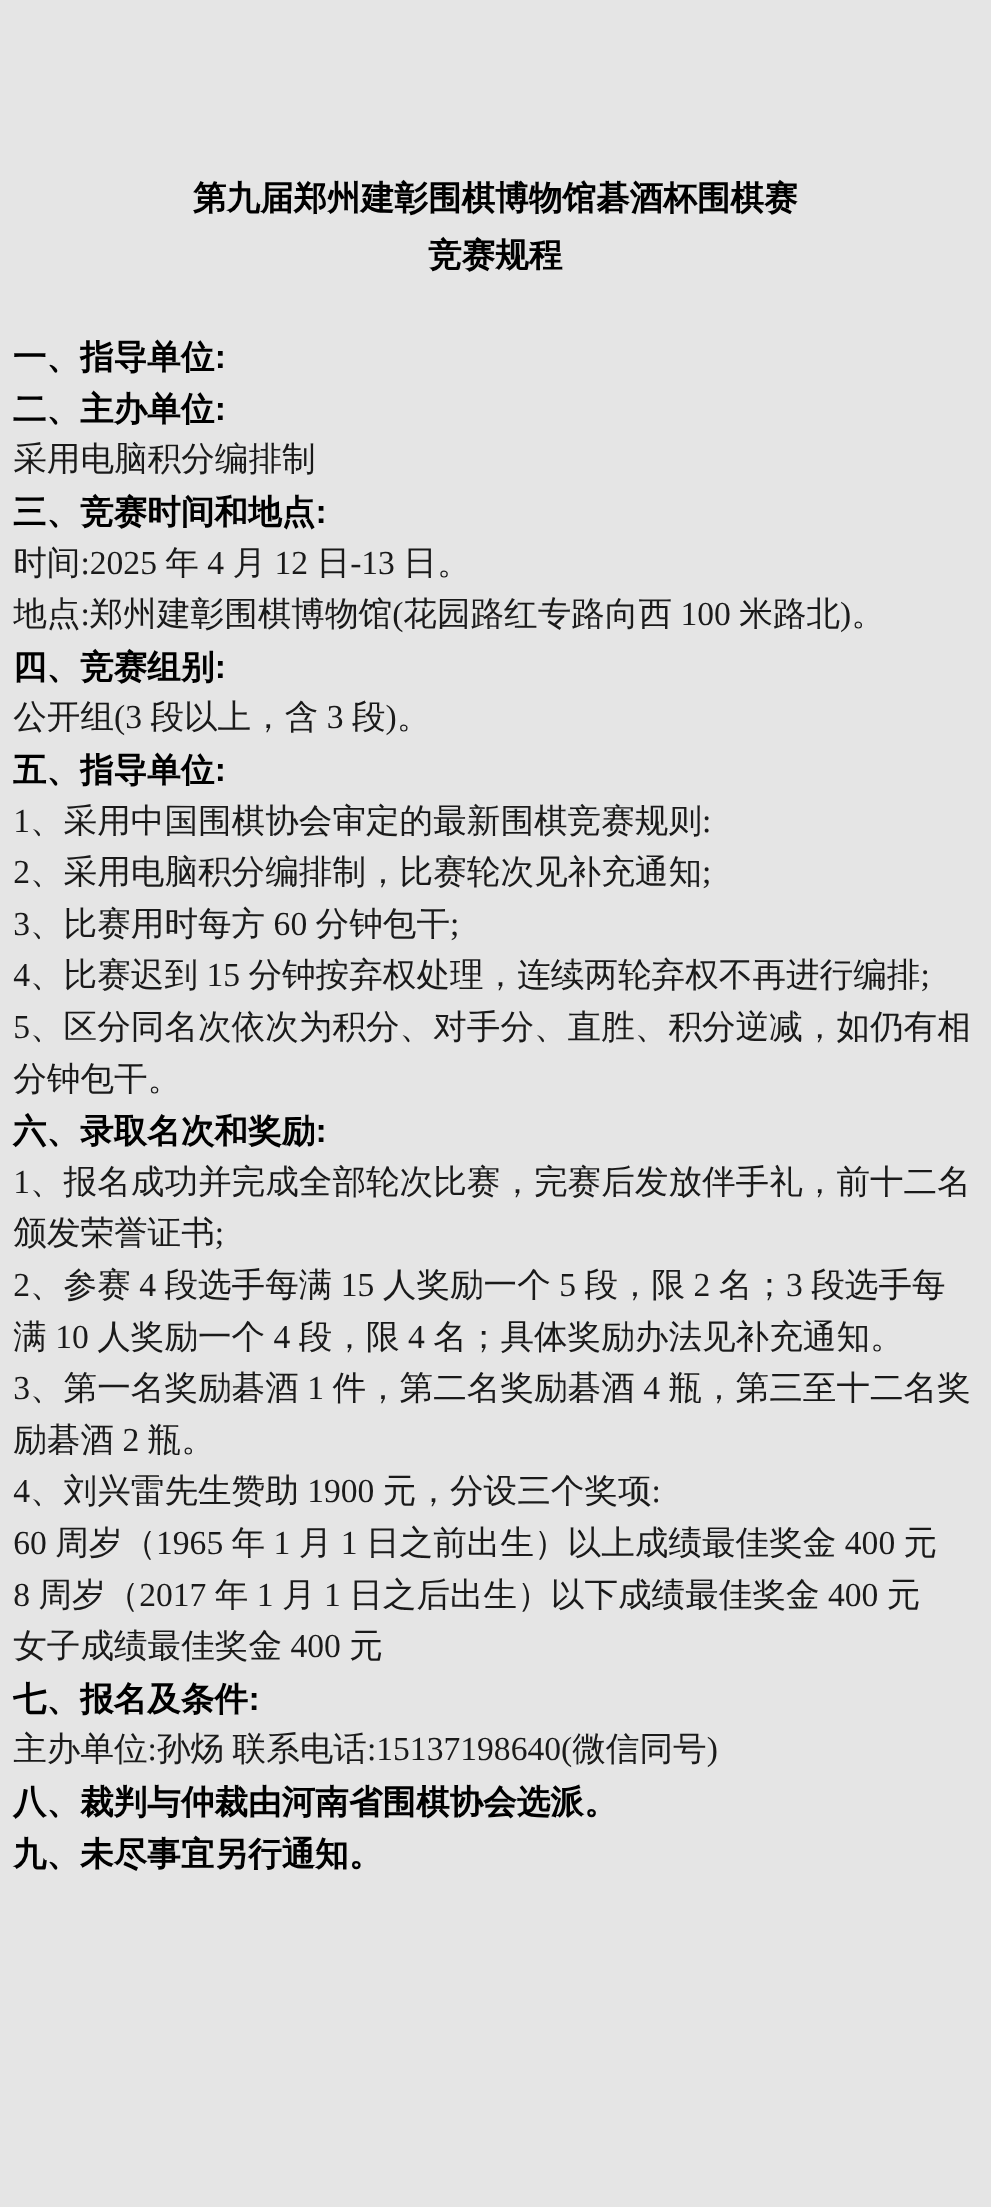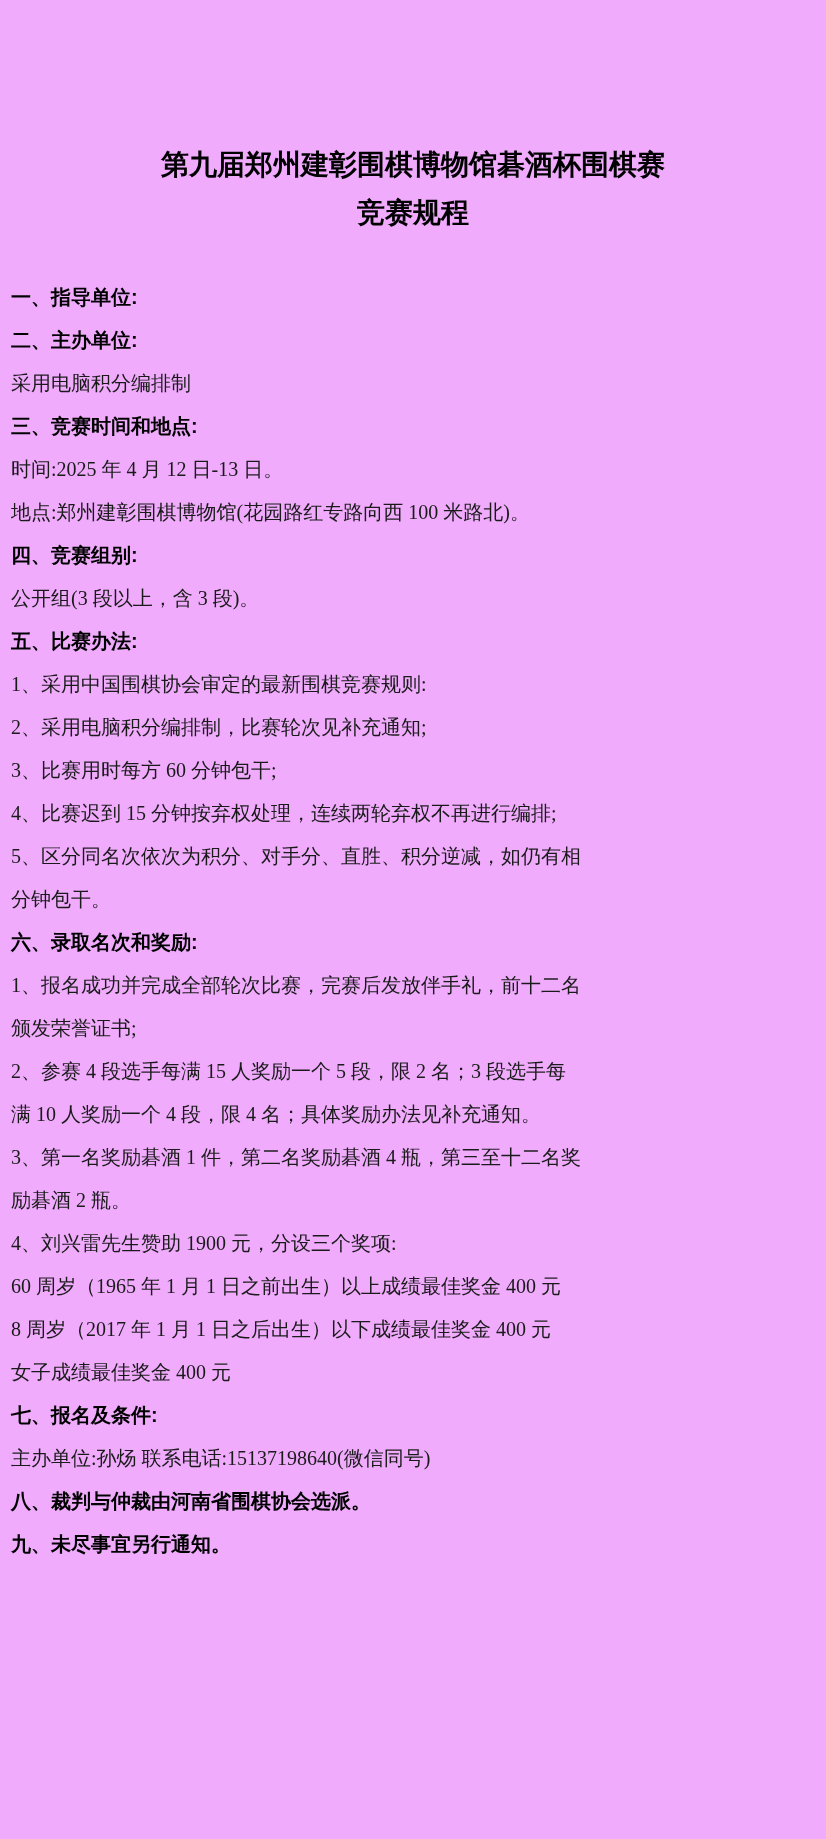--- a/index.html
+++ b/index.html
@@ -1,40 +1,40 @@
 <!DOCTYPE html>
 <html lang="zh"><head>
 <meta charset="utf-8">
 <style>
   html, body { margin: 0; padding: 0; background: #ffffff; }
   .page {
     position: relative;
     width: 826px;
     height: 1839px;
-    background: #f0abfc;
+    background: #e5e5e5;
     overflow: hidden;
     font-family: "Liberation Serif", "DejaVu Serif", serif;
     color: #1a1a1a;
   }
   
   .title-block { padding-top: 141px; }
   .title-line {
     margin: 0;
     text-align: center;
     font-family: "Liberation Sans", "DejaVu Sans", sans-serif;
     font-weight: 700;
     font-size: 28px;
     line-height: 48px;
     color: #000000;
   }
   
   .content { padding-top: 39px; }
   .content p {
     margin: 0;
-    font-size: 20px;
+    font-size: 28px;
     line-height: 43px;
     white-space: pre;
     padding-left: 11px;
   }
   
   .h {   
     padding-left: 122px;
     font-family: "Liberation Sans", "DejaVu Sans", sans-serif;
     font-weight: 700;
     color: #000000;
@@ -60,21 +60,21 @@
     <p class="h">二、主办单位:</p>
     <p class="b">采用电脑积分编排制</p>
 
     <p class="h">三、竞赛时间和地点:</p>
     <p class="b">时间:2025 年 4 月 12 日-13 日。</p>
     <p class="b">地点:郑州建彰围棋博物馆(花园路红专路向西 100 米路北)。</p>
 
     <p class="h">四、竞赛组别:</p>
     <p class="b">公开组(3 段以上，含 3 段)。</p>
 
-    <p class="h">五、比赛办法:</p>
+    <p class="h">五、指导单位:</p>
     <p class="b">1、采用中国围棋协会审定的最新围棋竞赛规则:</p>
     <p class="b">2、采用电脑积分编排制，比赛轮次见补充通知;</p>
     <p class="b">3、比赛用时每方 60 分钟包干;</p>
     <p class="b">4、比赛迟到 15 分钟按弃权处理，连续两轮弃权不再进行编排;</p>
     <p class="b">5、区分同名次依次为积分、对手分、直胜、积分逆减，如仍有相</p>
     <p class="w">分钟包干。</p>
 
     <p class="h">六、录取名次和奖励:</p>
     <p class="b">1、报名成功并完成全部轮次比赛，完赛后发放伴手礼，前十二名</p>
     <p class="w">颁发荣誉证书;</p>

